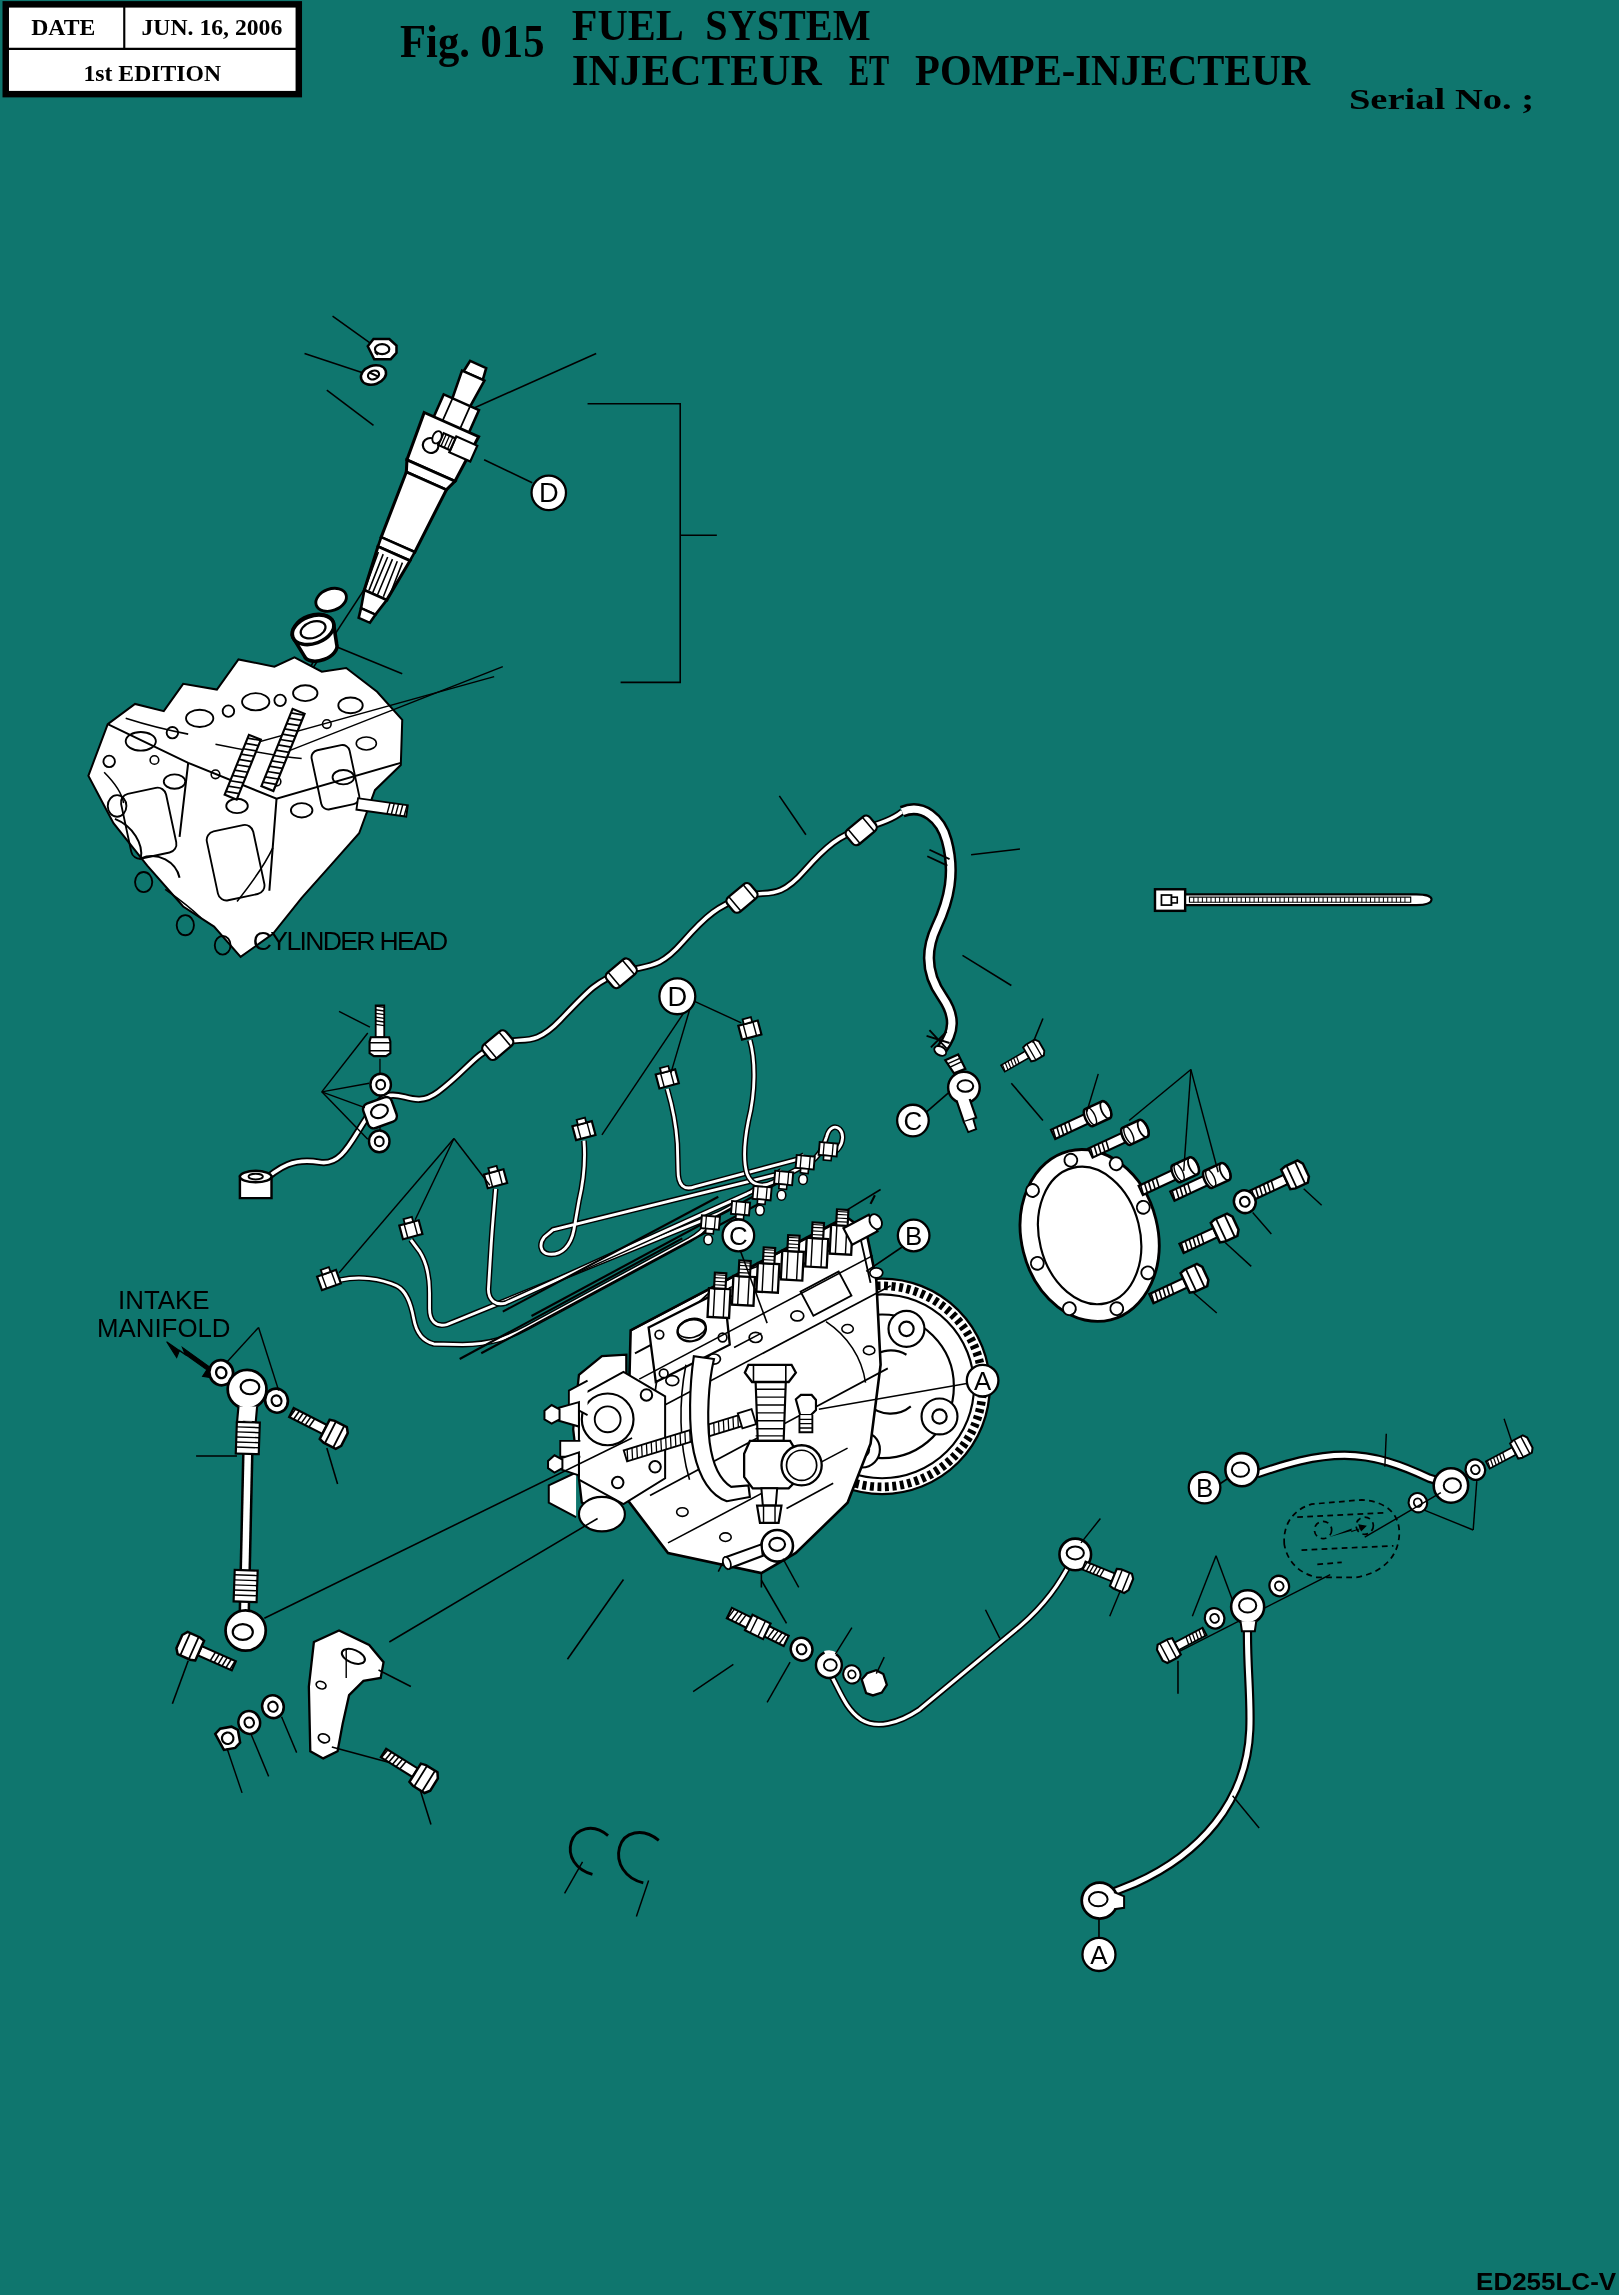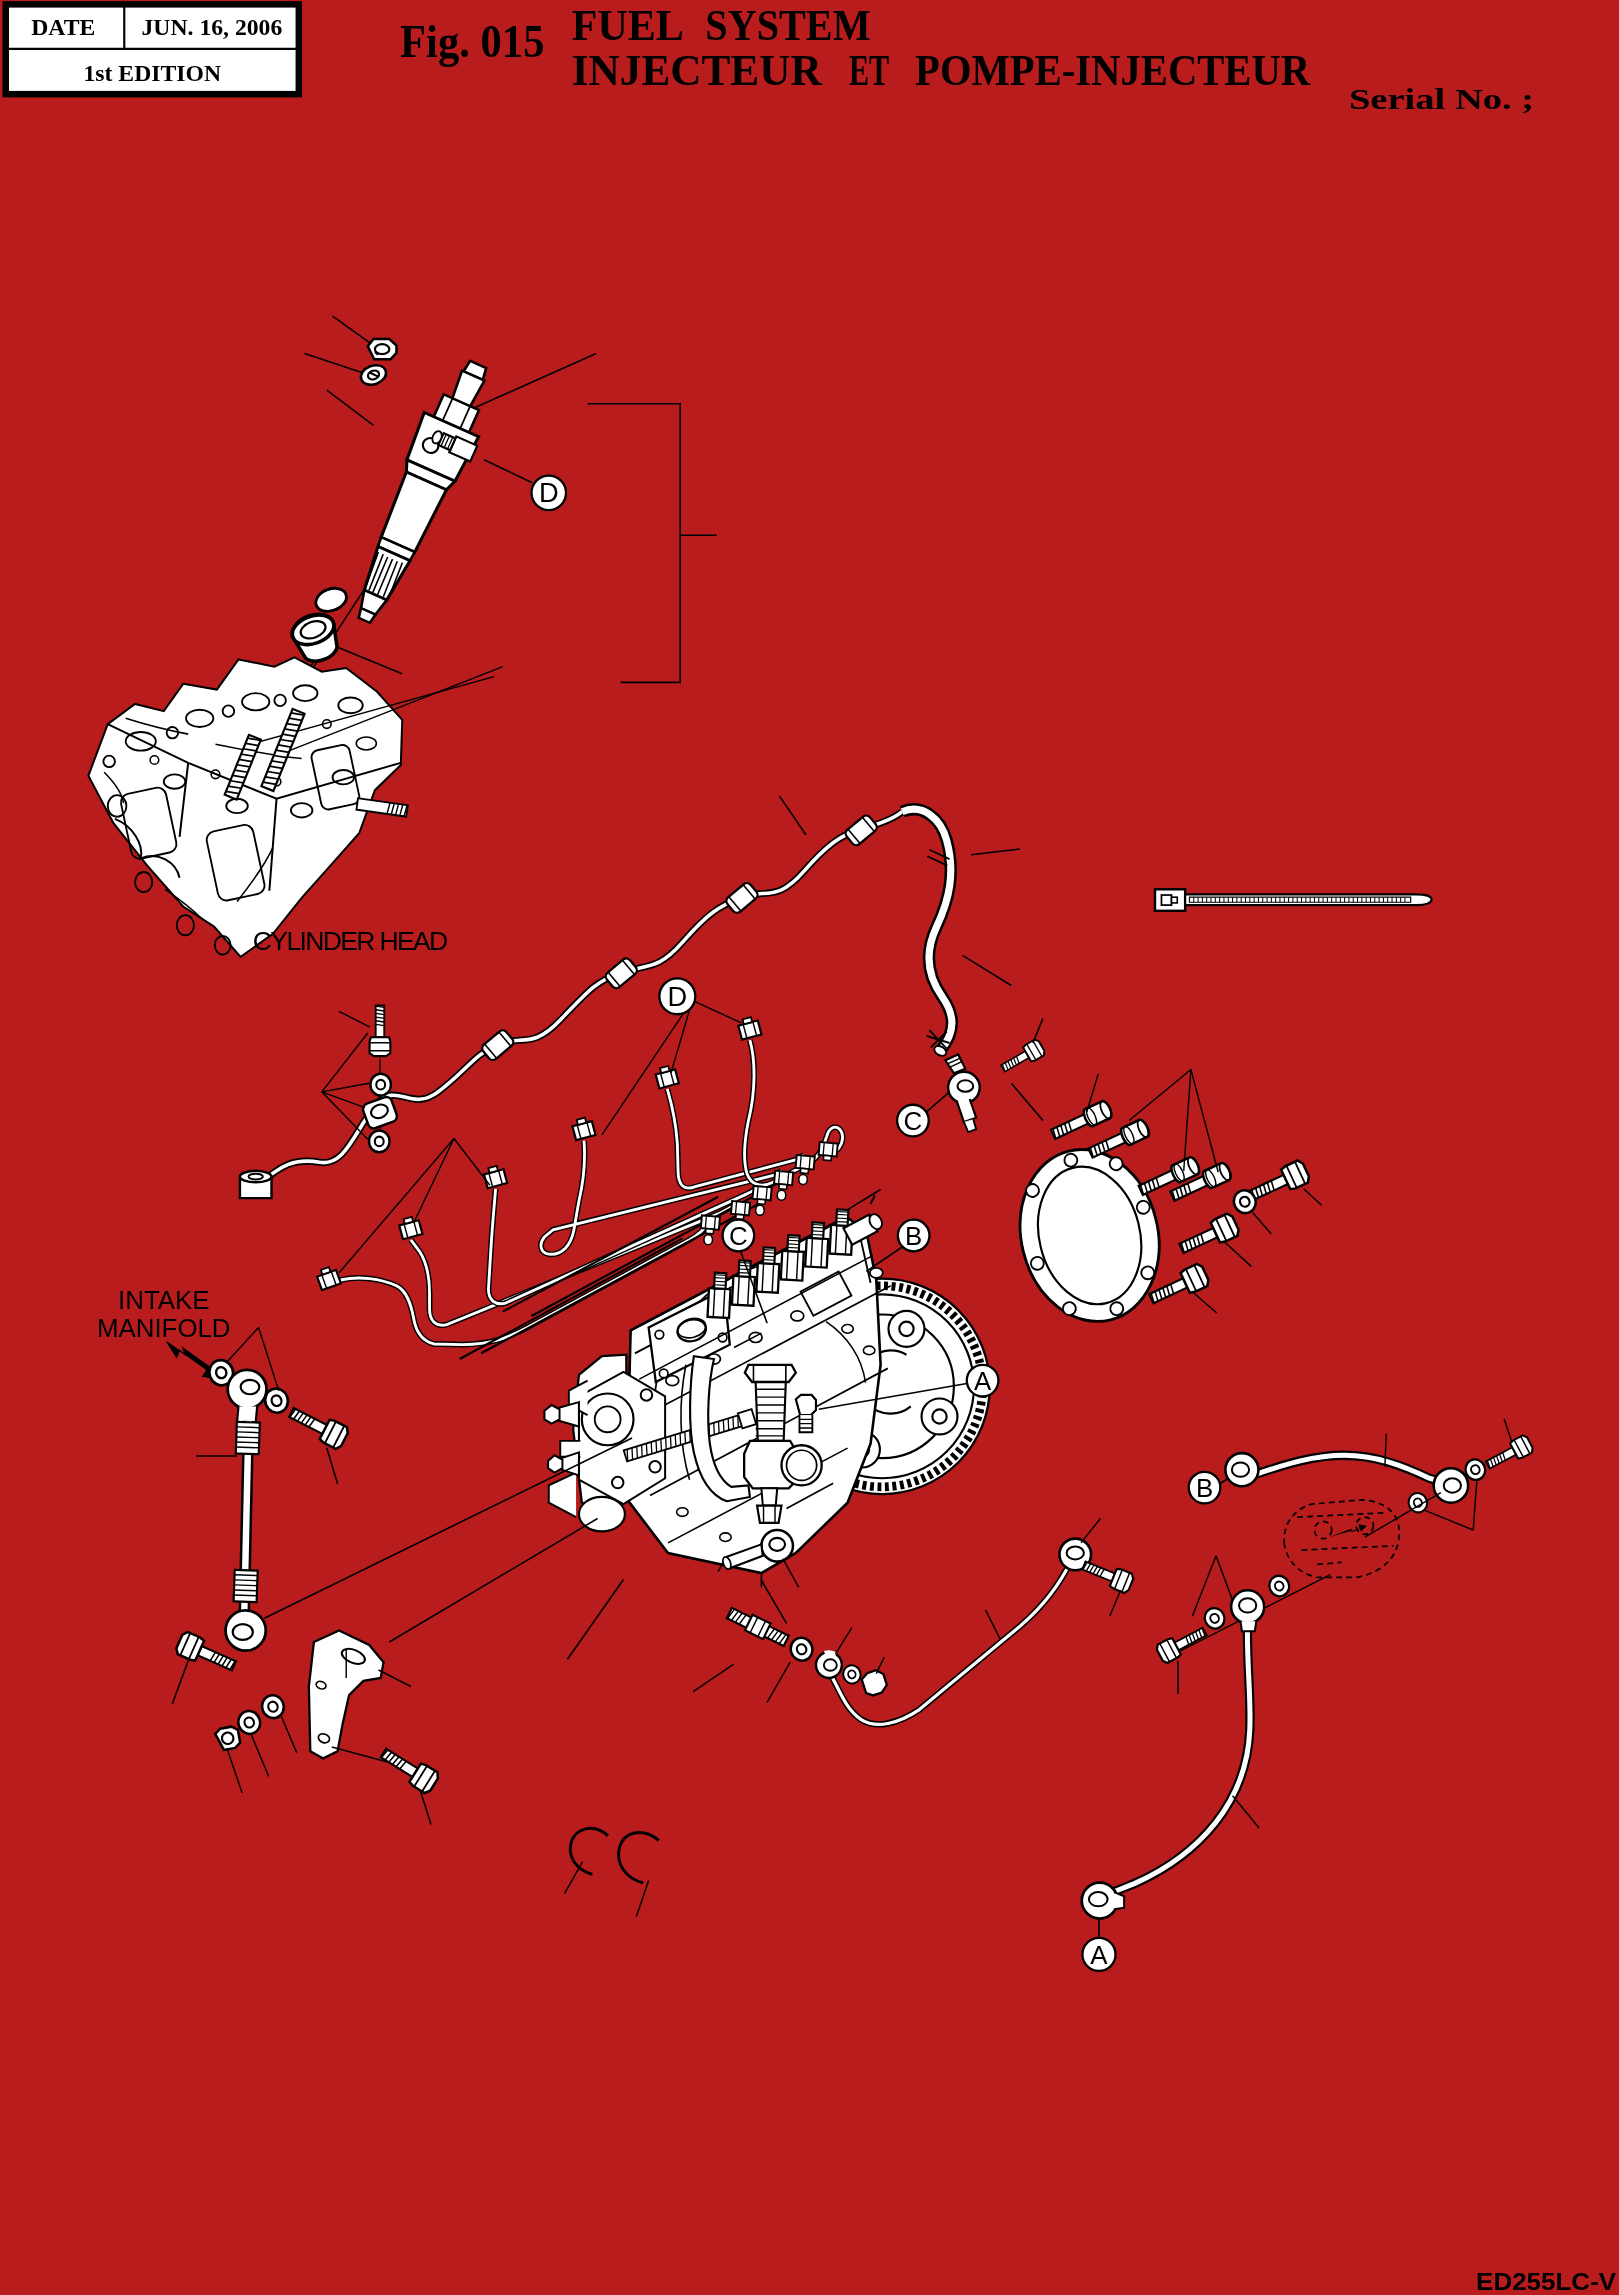--- a/index.html
+++ b/index.html
@@ -1,16 +1,16 @@
 <!DOCTYPE html>
 <html style="font-size:11.5px"><head>
 <meta charset="utf-8">
 <style>
   html,body{margin:0;padding:0;background:#fff;}
-  #page{position:relative;width:1619px;height:2295px;background:#b91c1c;overflow:hidden;}
+  #page{position:relative;width:1619px;height:2295px;background:#0f766e;overflow:hidden;}
   svg{position:absolute;left:0;top:0;}
   text{font-family:"Liberation Sans",sans-serif;}
   .ser{font-family:"Liberation Serif",serif;font-weight:bold;}
 </style>
 </head>
 <body>
 <div id="page">
 <svg width="1619" height="2295" viewBox="0 0 2254 3195" fill="none" stroke="none">
 <defs>
 

